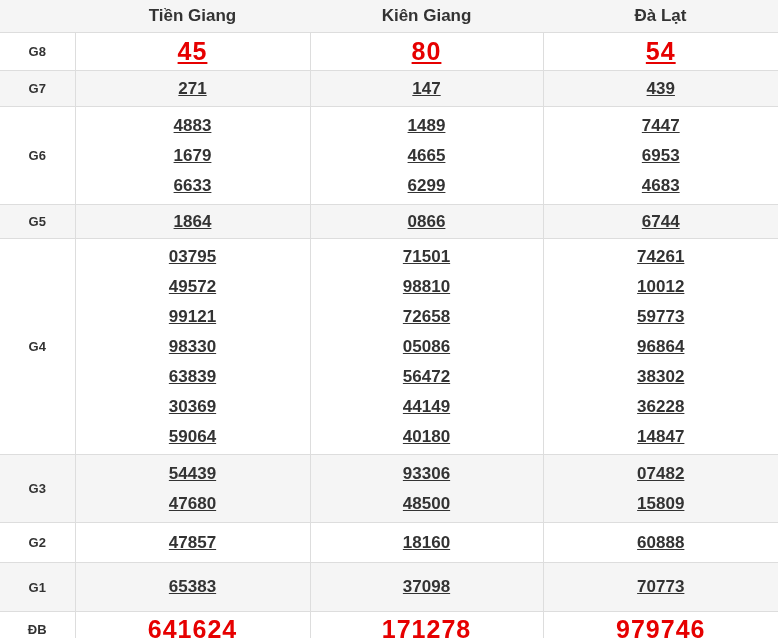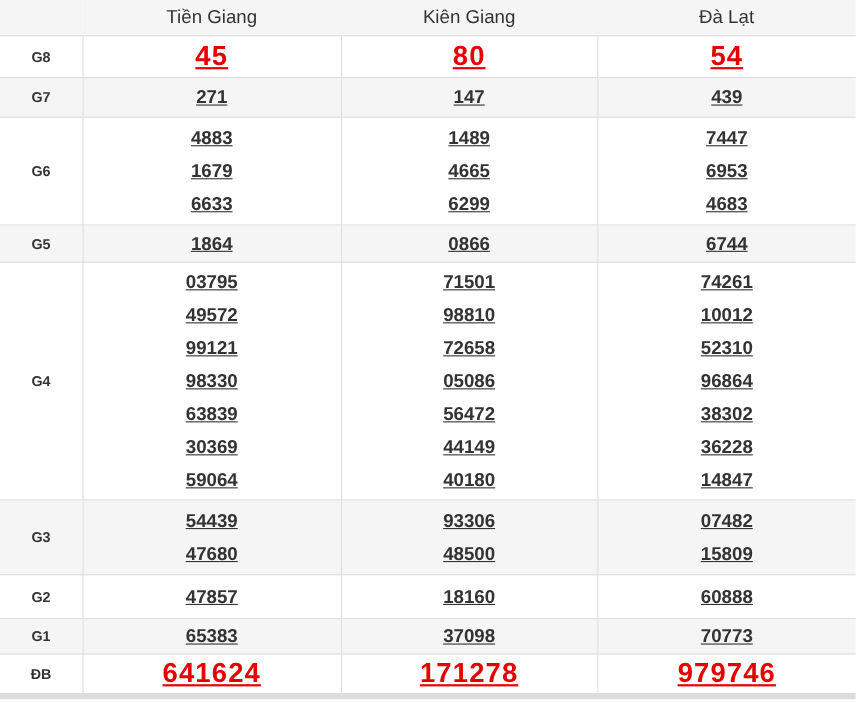--- a/index.html
+++ b/index.html
@@ -22,21 +22,21 @@
     padding:0;
     text-align:center;
     vertical-align:middle;
   }
   .results thead th{
     border-left-style:hidden;
     border-right-style:hidden;
     background:var(--row-stripe);
     color:var(--text);
     font-size:17px;
-    font-weight:normal;
+    font-weight:bold;
     height:32px;
     text-align:center;
   }
   .lbl{
     font-size:13px;
     font-weight:bold;
     color:var(--text);
     background:transparent;
     margin-top:28px;
   }
@@ -54,21 +54,21 @@
     line-height:1;
   }
   tr.stripe{background:var(--row-stripe);}
   tr.h-g8{height:38px;}
   tr.h-g7{height:36px;}
   tr.h-g6{height:98px;}
   tr.h-g5{height:34px;}
   tr.h-g4{height:216px;}
   tr.h-g3{height:68px;}
   tr.h-g2{height:40px;}
-  tr.h-g1{height:32px;}
+  tr.h-g1{height:49px;}
   tr.h-db{height:35px;}
   .bottom-strip{
     width:778px;
     height:6px;
     background:var(--strip);
   }
 </style>
 </head>
 <body>
 
@@ -158,21 +158,21 @@
         <div class="num">98810</div>
         <div class="num">72658</div>
         <div class="num">05086</div>
         <div class="num">56472</div>
         <div class="num">44149</div>
         <div class="num">40180</div>
       </td>
       <td>
         <div class="num">74261</div>
         <div class="num">10012</div>
-        <div class="num">52310</div>
+        <div class="num">59773</div>
         <div class="num">96864</div>
         <div class="num">38302</div>
         <div class="num">36228</div>
         <div class="num">14847</div>
       </td>
     </tr>
     <tr class="h-g3 stripe">
       <th class="lbl">G3</th>
       <td>
         <div class="num">54439</div>

